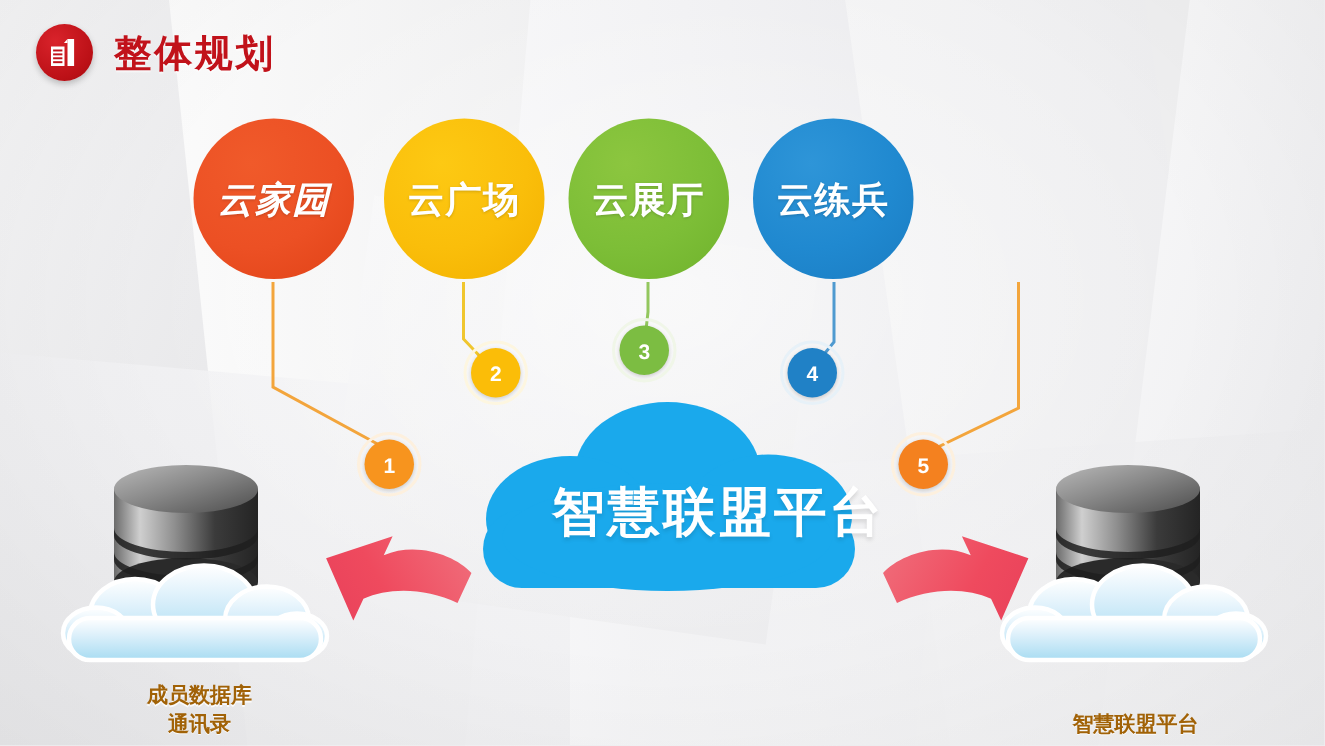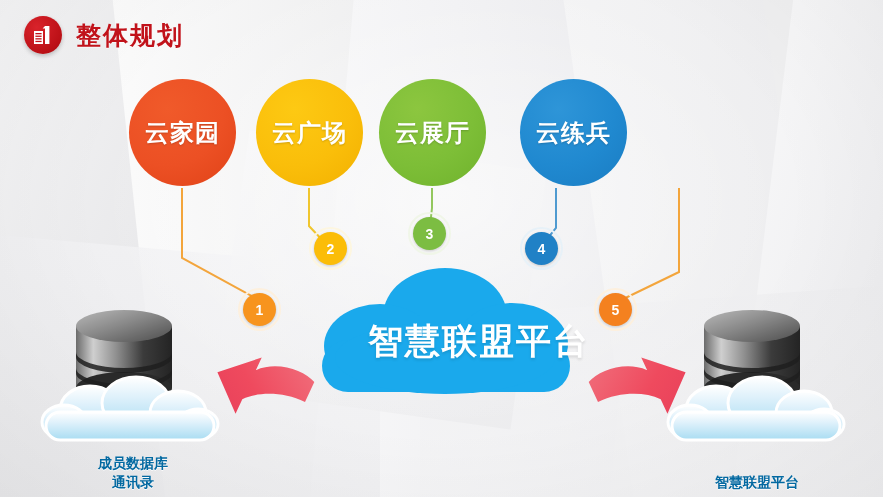--- a/index.html
+++ b/index.html
@@ -52,26 +52,26 @@
     text-shadow:0 1px 1px rgba(255,255,255,.6);}
 
   
   #wires{position:absolute;inset:0;z-index:5;}
 
   
   .bubble{position:absolute;border-radius:50%;display:flex;align-items:center;justify-content:center;
     color:#fff;font-size:24px;font-weight:bold;letter-spacing:1px;z-index:20;
     text-shadow:0 1px 2px rgba(0,0,0,.18);}
   .bubble.b1{left:129px;top:79px;width:107px;height:107px;
-    background:radial-gradient(circle at 36% 28%,#f05a2a 0%,#ec5024 55%,#e04217 100%);}
+    background:radial-gradient(circle at 36% 28%,#f05a2a 0%,#ec5024 55%,#e04217 100%);font-style:italic;}
   .bubble.b2{left:256px;top:79px;width:107px;height:107px;
     background:radial-gradient(circle at 36% 28%,#fdc913 0%,#fabe0a 55%,#f2b000 100%);}
   .bubble.b3{left:379px;top:79px;width:107px;height:107px;
     background:radial-gradient(circle at 36% 28%,#8cc63f 0%,#7dbe37 55%,#6fb22c 100%);}
-  .bubble.b4{left:520px;top:79px;width:107px;height:107px;
+  .bubble.b4{left:502px;top:79px;width:107px;height:107px;
     background:radial-gradient(circle at 36% 28%,#2e95d8 0%,#2089d0 55%,#1a7cc2 100%);}
   .bubble.b5{left:625px;top:79px;width:107px;height:107px;
     background:radial-gradient(circle at 36% 28%,#f99d1c 0%,#f79310 55%,#ef8508 100%);}
 
   
   .badge{position:absolute;width:33px;height:33px;border-radius:50%;
     display:flex;align-items:center;justify-content:center;
     color:#fff;font-size:14px;font-weight:bold;z-index:25;
     box-shadow:0 1px 3px rgba(0,0,0,.18);}
   .badge::after{content:"";position:absolute;inset:-5px;border-radius:50%;
@@ -91,21 +91,21 @@
   #cloud-wrap{position:absolute;left:300px;top:258px;width:290px;height:145px;z-index:18;}
   #cloud-title{position:absolute;left:300px;top:318px;width:290px;text-align:right;
     font-size:35px;font-weight:bold;color:#fff;letter-spacing:2px;z-index:22;
     text-shadow:0 2px 3px rgba(0,0,0,.12);}
 
   
   .db-group{position:absolute;z-index:16;}
   .db-left{left:28px;top:300px;width:210px;height:190px;}
   .db-right{left:652px;top:300px;width:210px;height:190px;}
   .db-caption{position:absolute;bottom:-2px;left:0;width:100%;text-align:center;
-    font-size:14px;font-weight:bold;color:#0369a1;line-height:19px;
+    font-size:14px;font-weight:bold;color:#a16207;line-height:19px;
     text-shadow:0 1px 0 rgba(255,255,255,.8);}
 
   
   .arrow{position:absolute;z-index:19;}
   .arrow-l{left:205px;top:352px;}
   .arrow-r{left:588px;top:352px;}
 </style>
 </head>
 <body>
 

